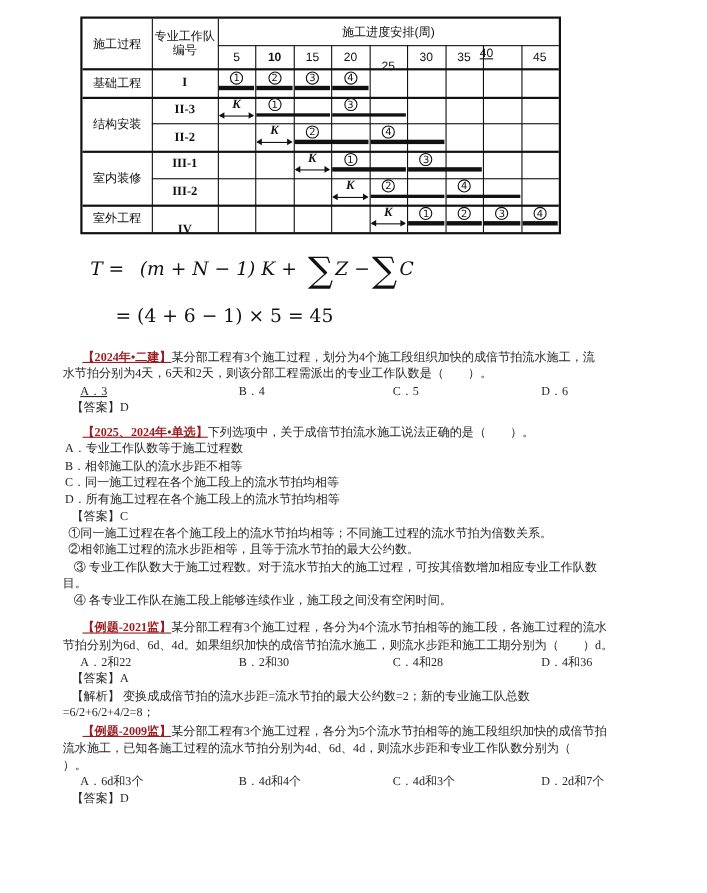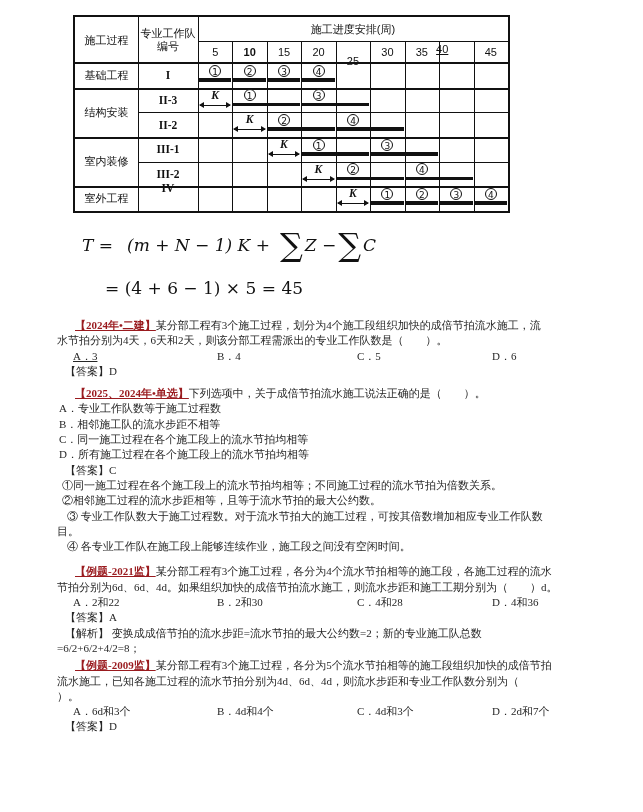--- a/index.html
+++ b/index.html
@@ -111,21 +111,21 @@
       <div class="seg" style="left: 306.444px; top: 121.5px;">3</div>
       <div class="karr" style="left: 193.889px; top: 137px; width: 30.4444px;"></div>
       <div class="klab" style="left: 205.111px; top: 121px;">K</div>
       <div class="clab team" style="left: 63px; top: 144.667px; width: 60px; height: 24.6667px;">III-2</div>
       <div class="bar" style="left: 261.778px; top: 159.667px; width: 66.8889px;"></div>
       <div class="seg" style="left: 272px; top: 146.167px;">2</div>
       <div class="bar" style="left: 330.667px; top: 159.667px; width: 66.8889px;"></div>
       <div class="seg" style="left: 340.889px; top: 146.167px;">4</div>
       <div class="karr" style="left: 228.333px; top: 161.667px; width: 30.4444px;"></div>
       <div class="klab" style="left: 239.556px; top: 145.667px;">K</div>
-      <div class="clab team" style="left: 63px; top: 159px; width: 60px; height: 24.6667px;">IV</div>
+      <div class="clab team" style="left: 63px; top: 180px; width: 60px; height: 24.6667px;">IV</div>
       <div class="bar" style="left: 296.222px; top: 184.333px; width: 32.4444px;"></div>
       <div class="seg" style="left: 306.444px; top: 170.833px;">1</div>
       <div class="bar" style="left: 330.667px; top: 184.333px; width: 32.4444px;"></div>
       <div class="seg" style="left: 340.889px; top: 170.833px;">2</div>
       <div class="bar" style="left: 365.111px; top: 184.333px; width: 32.4444px;"></div>
       <div class="seg" style="left: 375.333px; top: 170.833px;">3</div>
       <div class="bar" style="left: 399.556px; top: 184.333px; width: 32.4444px;"></div>
       <div class="seg" style="left: 409.778px; top: 170.833px;">4</div>
       <div class="karr" style="left: 262.778px; top: 186.333px; width: 30.4444px;"></div>
       <div class="klab" style="left: 274px; top: 170.333px;">K</div>

